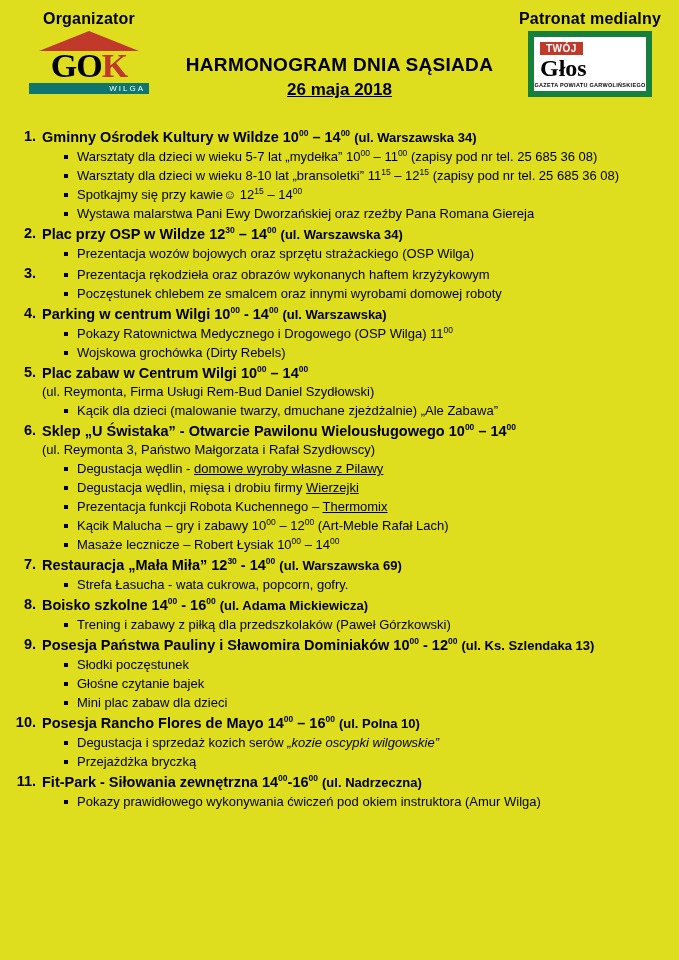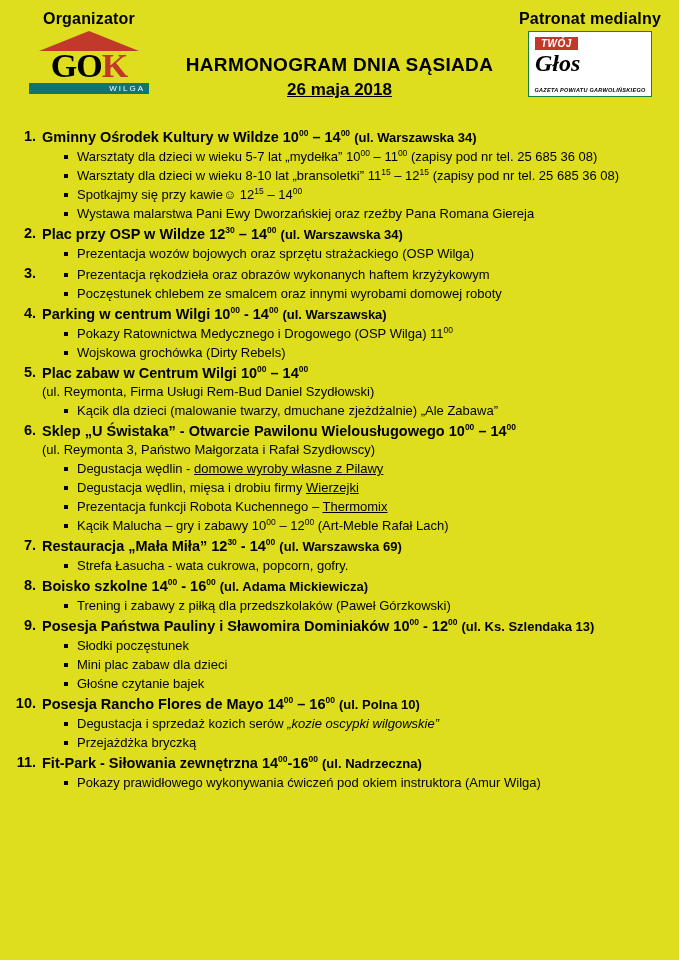--- a/index.html
+++ b/index.html
@@ -90,24 +90,23 @@
     font-size: 17px;
     font-weight: bold;
     text-decoration: underline;
     margin-top: 4px;
   }
   .glos-logo {
     width: 124px;
     height: 66px;
     margin: 0 auto;
     background: #fff;
-    border: 1px solid #15803d;
+    border: 6px solid #15803d;
     position: relative;
     box-sizing: border-box;
-    font-style: italic;
   }
   .glos-twoj {
     position: absolute;
     top: 5px; left: 6px;
     background: #c0392b;
     color: #fff;
     font-size: 10px;
     font-weight: bold;
     padding: 1px 6px;
     letter-spacing: .5px;
@@ -269,40 +268,41 @@
           </ul>
         </li>
         <li>
           <div class="entry-head">Sklep „U Świstaka” - Otwarcie Pawilonu Wielousługowego 10<sup>00</sup> – 14<sup>00</sup></div>
           <div class="entry-sub">(ul. Reymonta 3, Państwo Małgorzata i Rafał Szydłowscy)</div>
           <ul class="sub-list">
             <li>Degustacja wędlin - <span class="u">domowe wyroby własne z Pilawy</span></li>
             <li>Degustacja wędlin, mięsa i drobiu firmy <span class="u">Wierzejki</span></li>
             <li>Prezentacja funkcji Robota Kuchennego – <span class="u">Thermomix</span></li>
             <li>Kącik Malucha – gry i zabawy 10<sup>00</sup> – 12<sup>00</sup> (Art-Meble Rafał Lach)</li>
+            <li>Masaże lecznicze – Robert Łysiak 10<sup>00</sup> – 14<sup>00</sup></li>
           </ul>
         </li>
         <li>
           <div class="entry-head">Restauracja „Mała Miła” 12<sup>30</sup> - 14<sup>00</sup> <span class="plain">(ul. Warszawska 69)</span></div>
           <ul class="sub-list">
             <li>Strefa Łasucha - wata cukrowa, popcorn, gofry.</li>
           </ul>
         </li>
         <li>
           <div class="entry-head">Boisko szkolne 14<sup>00</sup> - 16<sup>00</sup> <span class="plain">(ul. Adama Mickiewicza)</span></div>
           <ul class="sub-list">
             <li>Trening i zabawy z piłką dla przedszkolaków (Paweł Górzkowski)</li>
           </ul>
         </li>
         <li>
           <div class="entry-head">Posesja Państwa Pauliny i Sławomira Dominiaków 10<sup>00</sup> - 12<sup>00</sup> <span class="plain">(ul. Ks. Szlendaka 13)</span></div>
           <ul class="sub-list">
             <li>Słodki poczęstunek</li>
+            <li>Głośne czytanie bajek</li>
             <li>Mini plac zabaw dla dzieci</li>
-            <li>Głośne czytanie bajek</li>
           </ul>
         </li>
         <li>
           <div class="entry-head">Posesja Rancho Flores de Mayo 14<sup>00</sup> – 16<sup>00</sup> <span class="plain">(ul. Polna 10)</span></div>
           <ul class="sub-list">
             <li>Degustacja i sprzedaż kozich serów <span class="it">„kozie oscypki wilgowskie”</span></li>
             <li>Przejażdżka bryczką</li>
           </ul>
         </li>
         <li>

